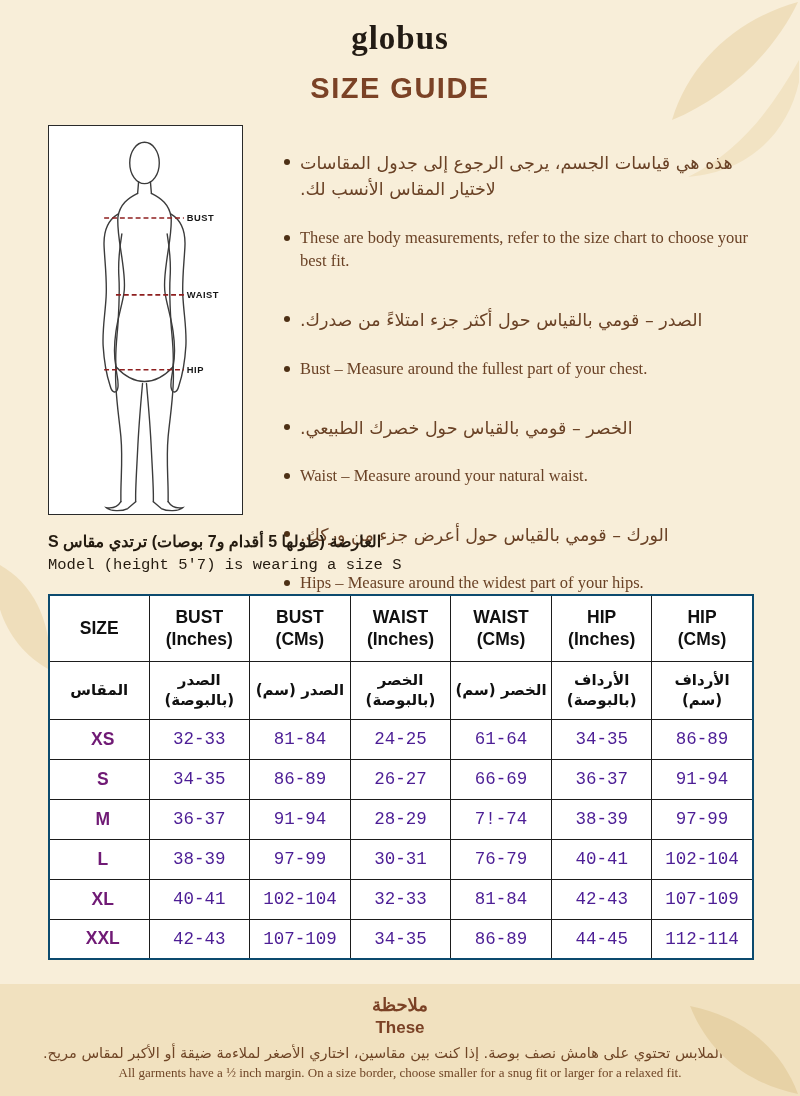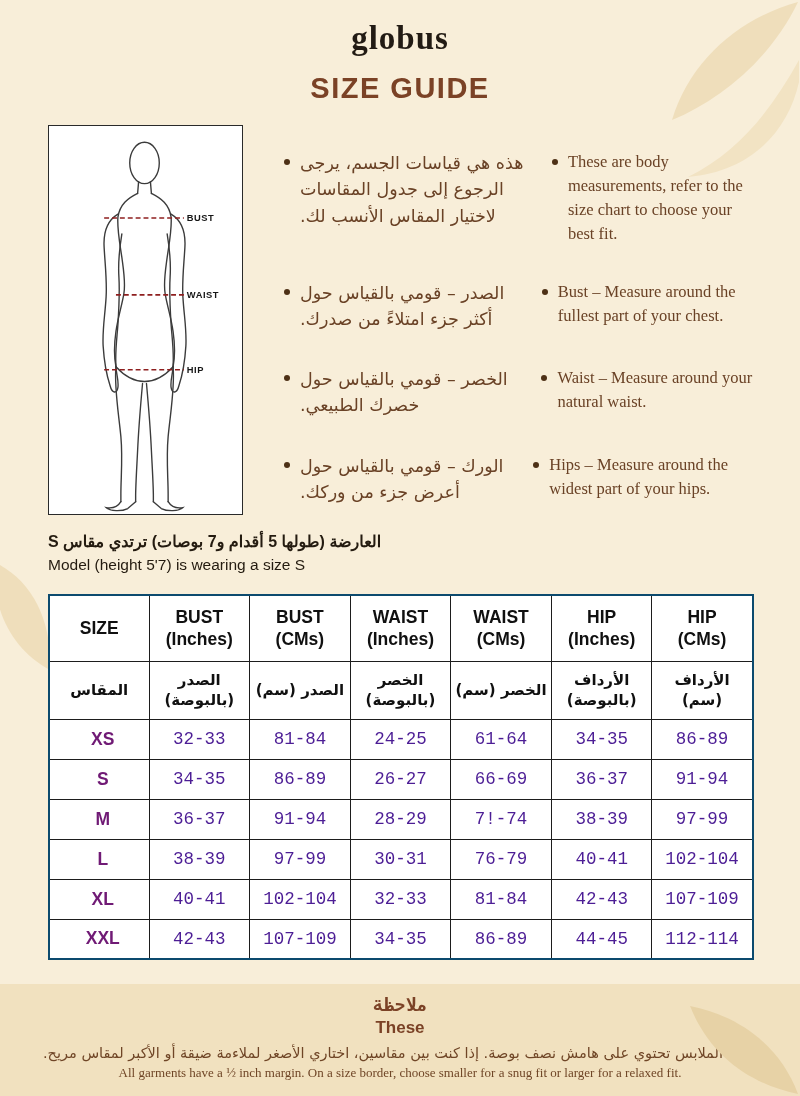--- a/index.html
+++ b/index.html
@@ -26,38 +26,38 @@
 
   .figure-box {
     position:absolute; left:48px; top:125px; width:195px; height:390px;
     background:#ffffff; border:1.5px solid #2a2a2a; box-sizing:border-box; z-index:2;
   }
 
   .bullets {
     position:absolute; left:284px; top:150px; width:474px;
     display:flex; flex-direction:column; gap:34px; z-index:2;
   }
-  .group { display:flex; flex-direction:row; gap:9px; }
+  .group { display:flex; flex-direction:column; gap:23px; }
   .brow { display:flex; align-items:flex-start; }
   .dot { width:6px; height:6px; border-radius:50%; background:#4d3015; margin:9px 10px 0 0; flex:0 0 auto; }
   .ar-txt {
     direction:rtl; text-align:left; font-size:17.5px; line-height:1.5;
     color:var(--text-brown, #6a4226); font-family:"DejaVu Sans", sans-serif;
   }
   .en-txt {
     font-size:16.5px; line-height:1.45; color:var(--text-brown, #6a4226);
     font-family:"Liberation Serif", serif;
   }
 
   .model-note { position:absolute; left:48px; top:532px; width:430px; z-index:2; }
   .model-ar {
     display:block; direction:rtl; text-align:left; font-size:16px; font-weight:600;
     color:#241b10; font-family:Liberation Sans, sans-serif; margin-bottom:5px;
   }
-  .model-en { display:block; font-size:15.5px; color:#241b10; font-family:Liberation Sans, sans-serif; }
+  .model-en { display:block; font-size:15.5px; color:#241b10; font-family:Liberation Mono, monospace; }
 
   table.size-table {
     position:absolute; left:48px; top:594px; width:704px;
     border-collapse:collapse; table-layout:fixed; background:#ffffff;
     border:2px solid #0c4a6e; z-index:2;
   }
   .size-table th, .size-table td {
     border:1.2px solid #1d1d1d; text-align:center; vertical-align:middle; padding:0;
   }
   tr.hen { height:66px; }
@@ -70,21 +70,21 @@
   }
   td.size-cell { font-weight:700; font-size:17.5px; color:#701a75;padding-left:7px; }
   td.val-cell { font-size:17.5px; color:#4c1d95;font-family:Liberation Mono, monospace; }
 
   .note-band {
     position:absolute; left:0; bottom:0; width:800px; height:112px;
     background:var(--band-bg, #f1e1bf); text-align:center; z-index:4;
   }
   .note-title-ar {
     margin-top:10px; font-size:18px; font-weight:700; direction:rtl;
-    color:var(--accent, #7b4226); font-family:Liberation Mono, monospace;
+    color:var(--accent, #7b4226); font-family:Liberation Sans, sans-serif;
   }
   .note-title-en { margin-top:2px; font-size:17px; font-weight:700; color:var(--accent, #7b4226); }
   .note-text-ar {
     margin-top:7px; font-size:14.5px; direction:rtl; color:#6f4526;
     font-family:"DejaVu Sans", sans-serif; padding:0 12px;
   }
   .note-text-en {
     margin-top:4px; font-size:13px; color:#6f4526;
     font-family:"Liberation Serif", serif; padding:0 12px;
   }

